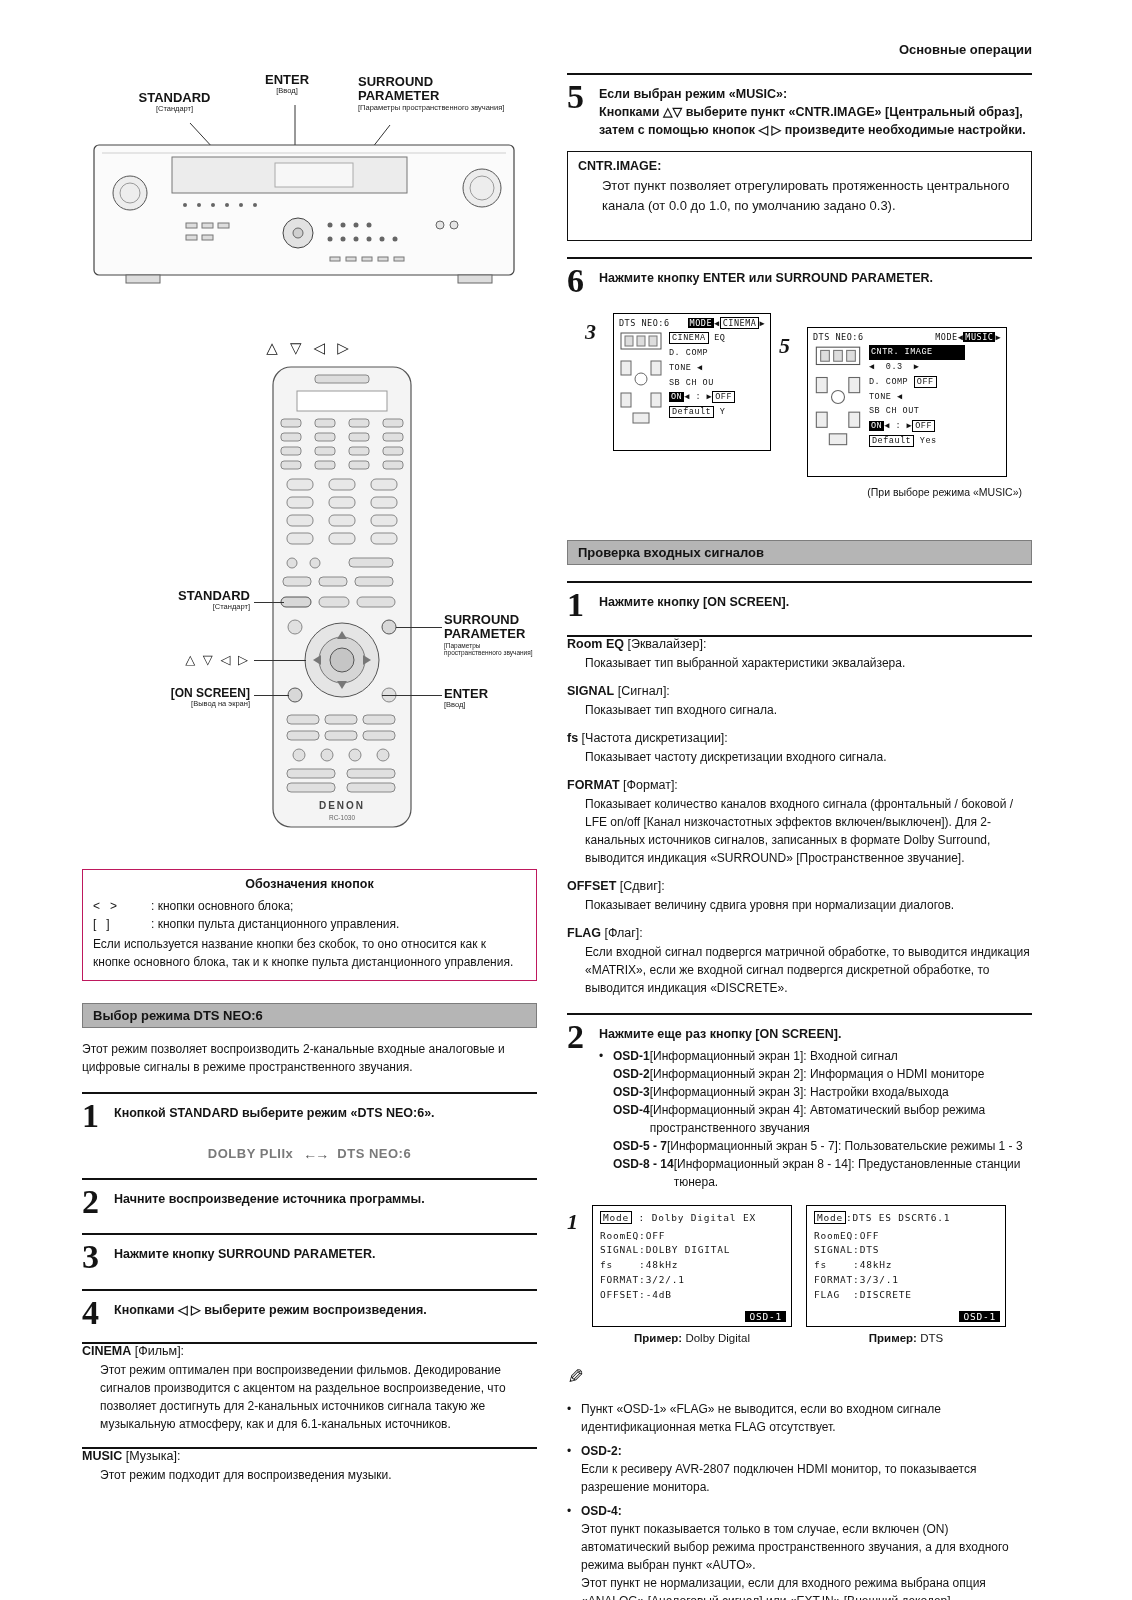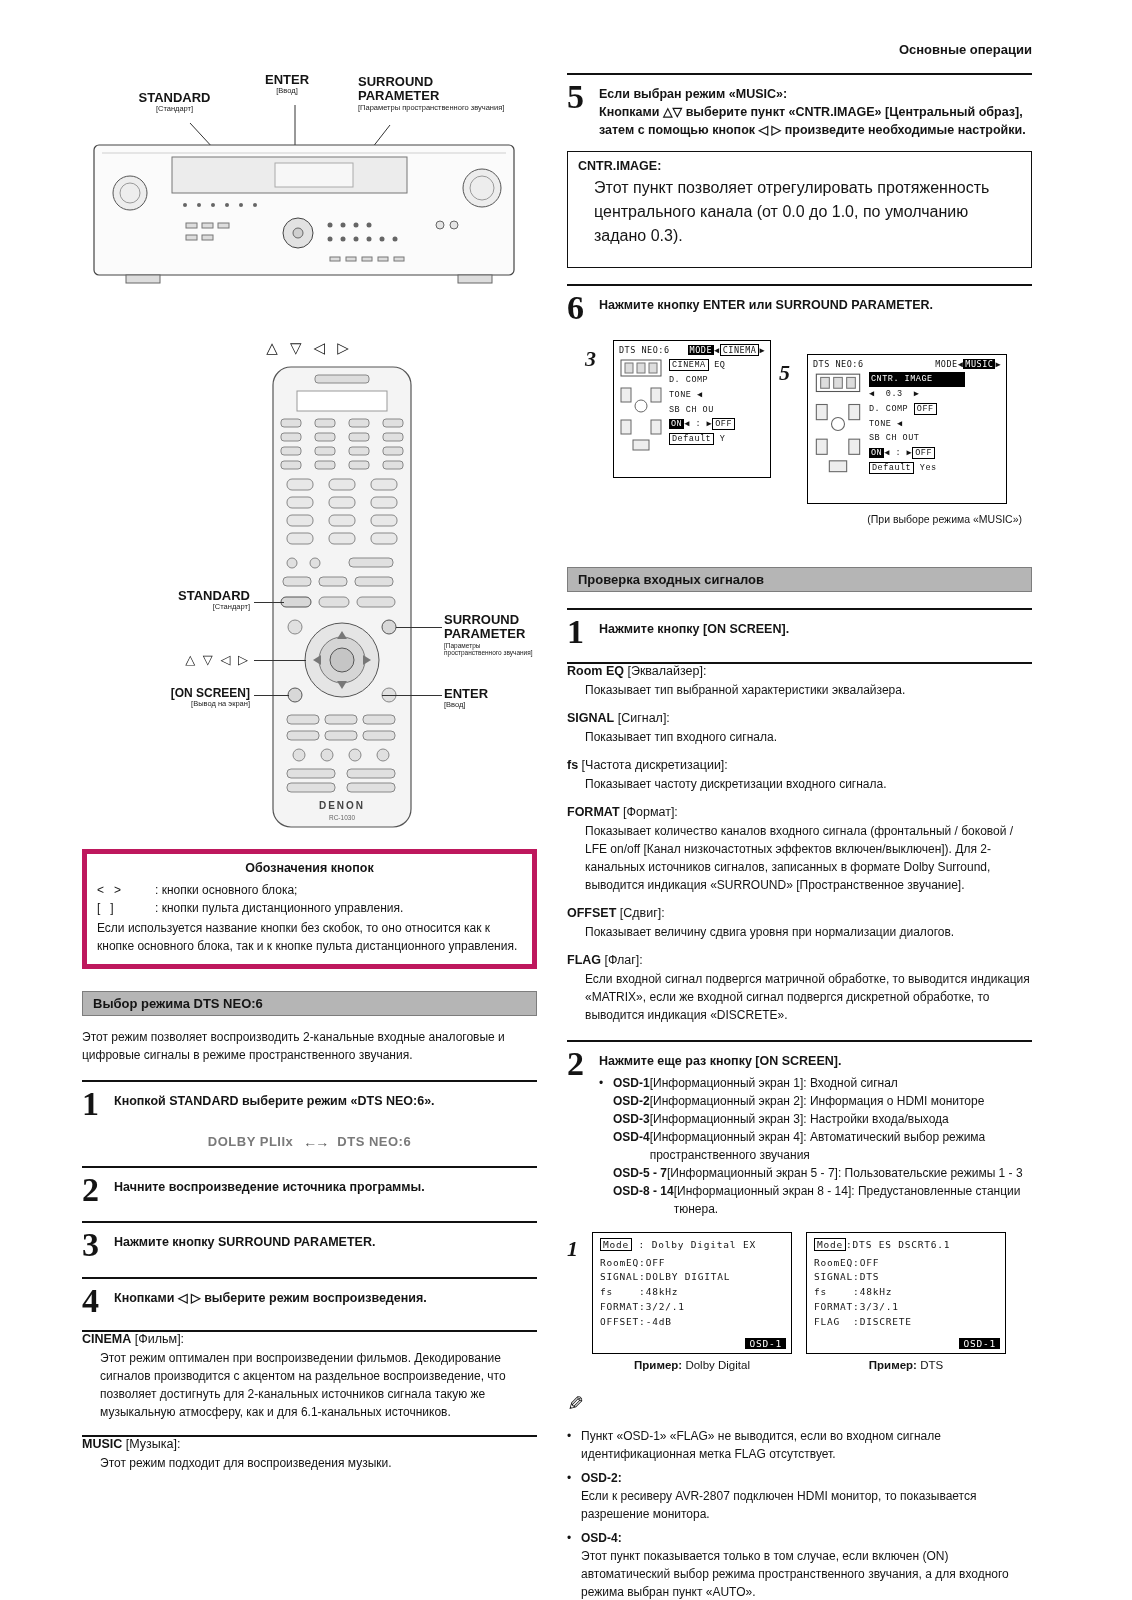--- a/index.html
+++ b/index.html
@@ -27,32 +27,32 @@
 
   
   .fig { position:relative; }
   .fig-label { position:absolute; line-height:1.1; }
   .fl-main { font-weight:bold; font-size:13px; }
   .fl-sub { font-size:7.5px; color:#222; }
   .tc { text-align:center; } .tr { text-align:right; }
   .lead { position:absolute; height:1px; background:#333; }
   .arrows-row { text-align:center; font-size:15px; letter-spacing:4px; margin:8px 0 2px; }
 
-  .legend-box { border:5px solid #be185d; margin-top:2px; padding:7px 10px 9px; }
+  .legend-box { border:1px solid #be185d; margin-top:22px; padding:7px 10px 9px; }
   .legend-title { text-align:center; font-weight:bold; font-size:12.5px; margin-bottom:6px; }
   .legend-row { display:flex; font-size:12px; line-height:1.5; }
   .legend-sym { flex:0 0 58px; white-space:pre; }
   .legend-note { font-size:12px; line-height:1.5; margin-top:2px; }
 
   .mode-row { display:flex; justify-content:center; align-items:center; gap:10px; margin:14px 0 4px; font-size:13px; color:#7a7a7a; font-weight:bold; letter-spacing:0.5px; }
   .mode-arrow { font-size:14px; color:#555; letter-spacing:-2px; }
 
-  .cntr-box { border:1px solid #111; margin-top:12px; padding:7px 10px 19px; }
+  .cntr-box { border:1px solid #111; margin-top:12px; padding:7px 10px 25px; }
   .cntr-title { font-weight:bold; font-size:12.5px; }
-  .cntr-desc { font-size:16px; line-height:1.5; margin:3px 0 0 16px; }
+  .cntr-desc { font-size:13px; line-height:1.5; margin:3px 0 0 24px; }
 
   
   .osd-fig { position:relative; height:205px; margin-top:16px; }
   .fig-num { font-family:"Liberation Serif", serif; font-style:italic; font-weight:bold; font-size:22px; position:absolute; }
   .osd-screen { position:absolute; border:1px solid #000; background:#fff; font-family:"DejaVu Sans Mono", monospace; font-size:8.5px; letter-spacing:0.5px; padding:4px 5px; }
   .osd-head { display:flex; justify-content:space-between; align-items:flex-start; margin-bottom:3px; }
   .osd-body { display:flex; gap:6px;font-family:Liberation Mono, monospace; }
   .osd-rows { flex:1; }
   .mrow { line-height:1.75; white-space:pre; }
   .inv { background:#000; color:#fff; padding:0 2px; }

